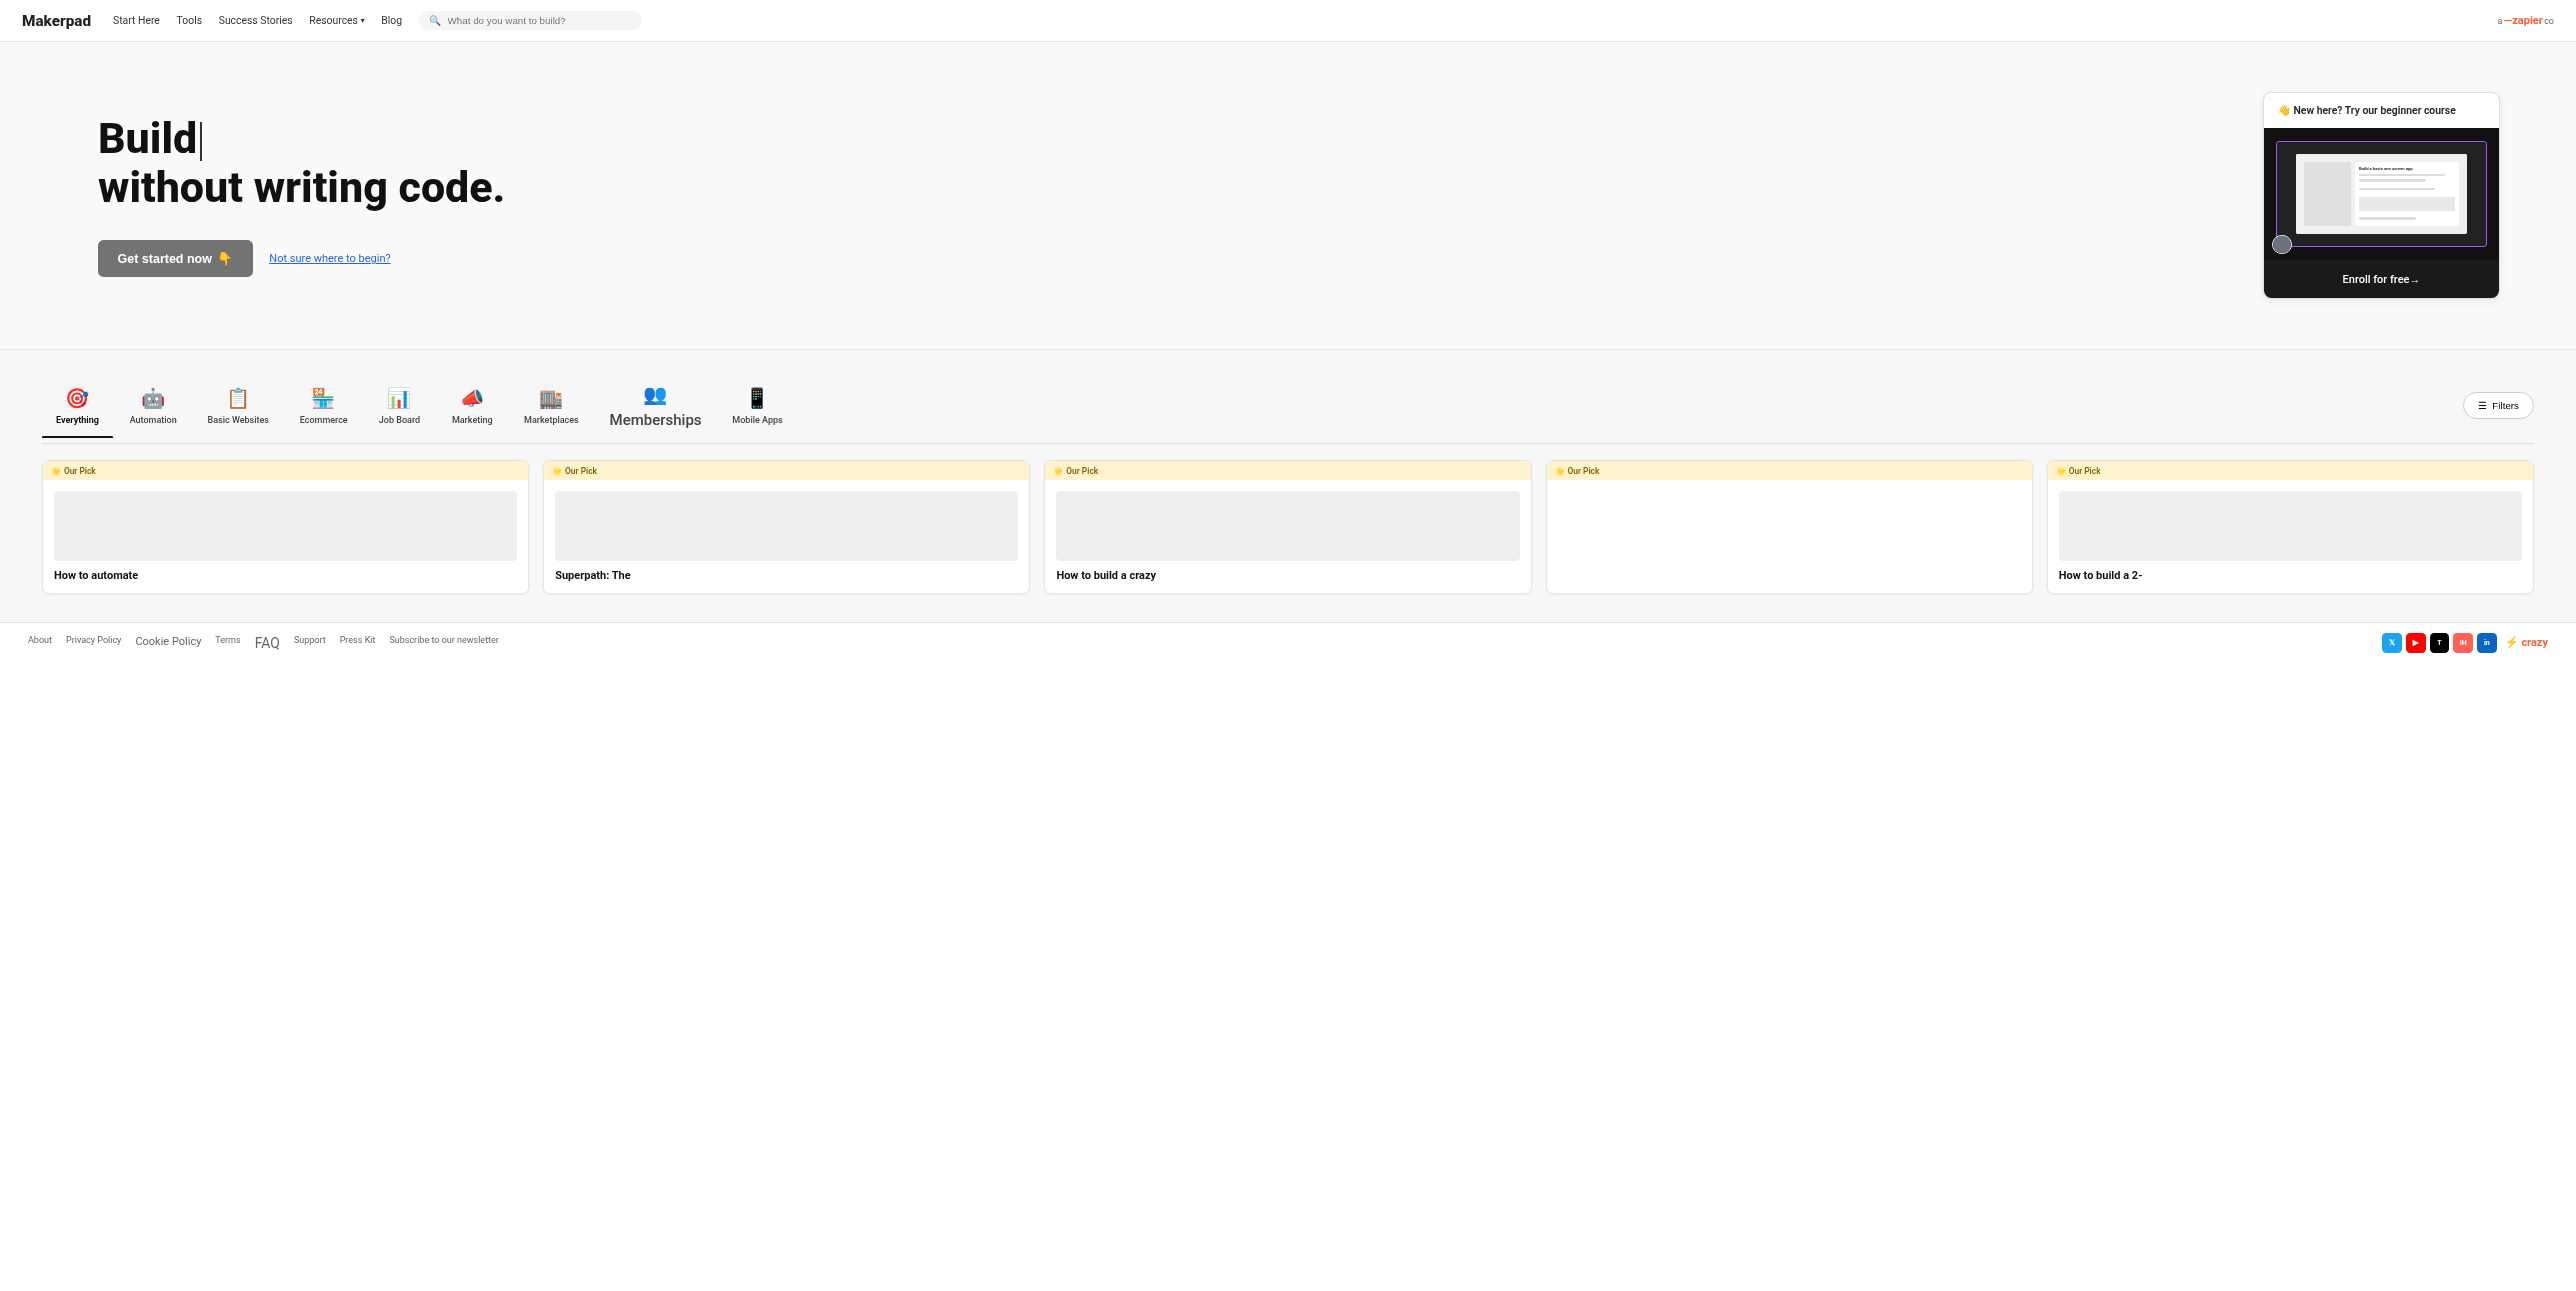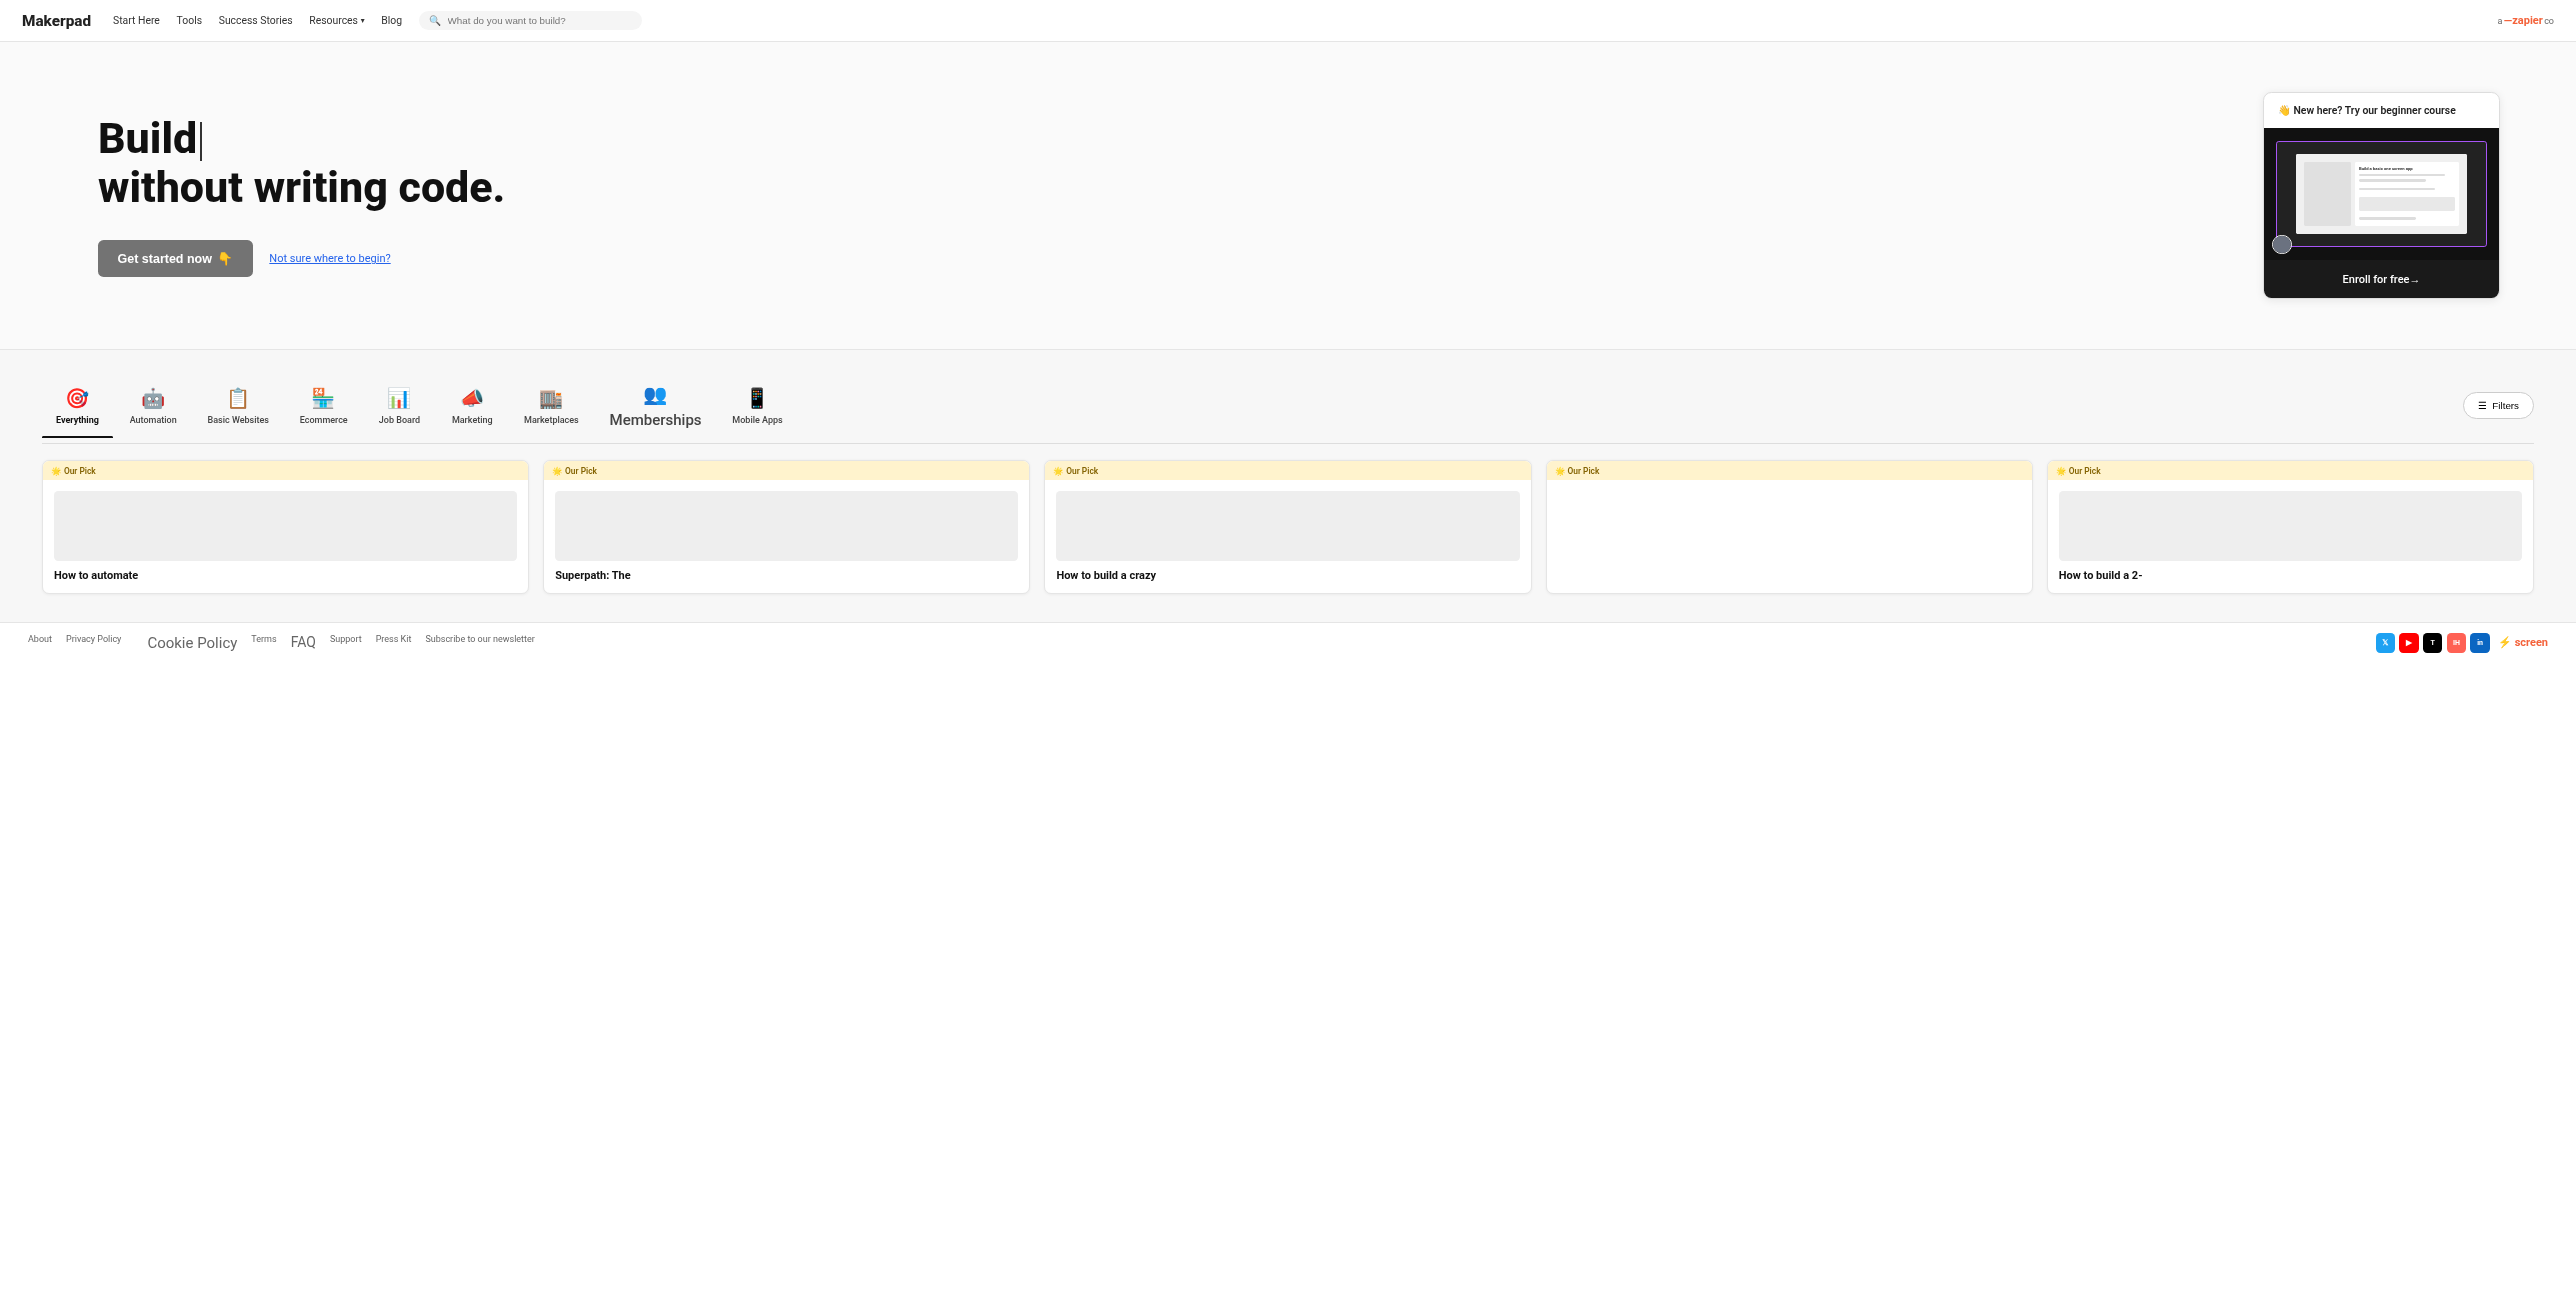--- a/index.html
+++ b/index.html
@@ -186,31 +186,31 @@
       </div>
     </div>
 
   </div>
 </div>
 
 <footer>
   <div style="display:flex;gap:14px;flex-wrap:wrap;">
     <a href="#" style="color:#666;text-decoration:none;font-size:9px;">About</a>
     <a href="#" style="color:#666;text-decoration:none;font-size:9px;">Privacy Policy</a>
-    <a href="#" style="color:#666;text-decoration:none;font-size:15px;margin-left:12px;">Cookie Policy</a>
+    <a href="#" style="color:#666;text-decoration:none;font-size:11px;">Cookie Policy</a>
     <a href="#" style="color:#666;text-decoration:none;font-size:9px;">Terms</a>
     <a href="#" style="color:#666;text-decoration:none;font-size:14px;">FAQ</a>
     <a href="#" style="color:#666;text-decoration:none;font-size:9px;">Support</a>
     <a href="#" style="color:#666;text-decoration:none;font-size:9px;">Press Kit</a>
     <a href="#" style="color:#666;text-decoration:none;font-size:9px;">Subscribe to our newsletter</a>
   </div>
   <div style="display:flex;align-items:center;gap:8.4px;">
     <div style="display:flex;gap:4.2px;align-items:center;">
       <div style="width:19.5px;height:19.5px;border-radius:4.2px;background:#1da1f2;display:flex;align-items:center;justify-content:center;color:#fff;font-size:7.7px;font-weight:700;cursor:pointer;">𝕏</div>
       <div style="width:19.5px;height:19.5px;border-radius:4.2px;background:#ff0000;display:flex;align-items:center;justify-content:center;color:#fff;font-size:7.7px;font-weight:700;cursor:pointer;">▶</div>
       <div style="width:19.5px;height:19.5px;border-radius:4.2px;background:#000;display:flex;align-items:center;justify-content:center;color:#fff;font-size:7px;font-weight:700;cursor:pointer;">T</div>
       <div style="width:19.5px;height:19.5px;border-radius:4.2px;background:#ff6154;display:flex;align-items:center;justify-content:center;color:#fff;font-size:7px;font-weight:700;cursor:pointer;">IH</div>
       <div style="width:19.5px;height:19.5px;border-radius:4.2px;background:#0a66c2;display:flex;align-items:center;justify-content:center;color:#fff;font-size:7px;font-weight:700;cursor:pointer;">in</div>
     </div>
-    <span style="font-weight:700;color:#f4623a;font-size:11px;">⚡ screen</span>
+    <span style="font-weight:700;color:#f4623a;font-size:11px;">⚡ crazy</span>
   </div>
 </footer>
 
 
 </body></html>

